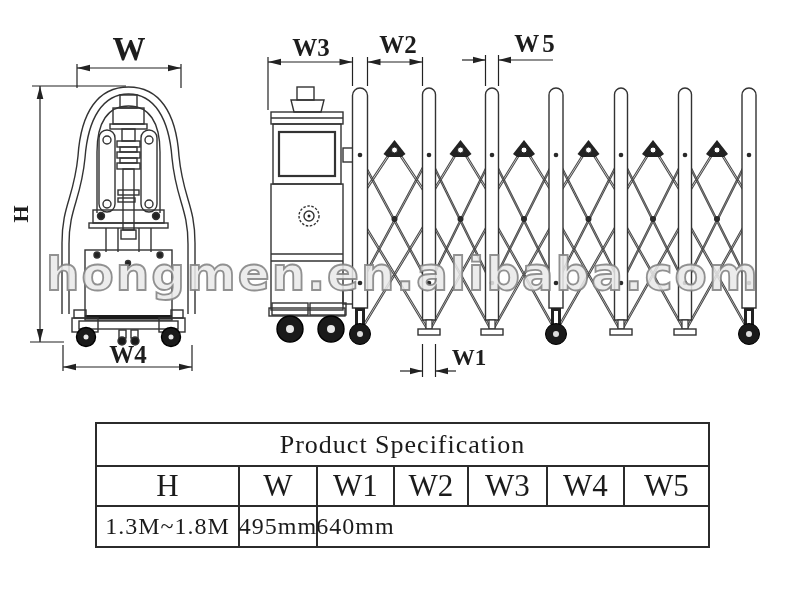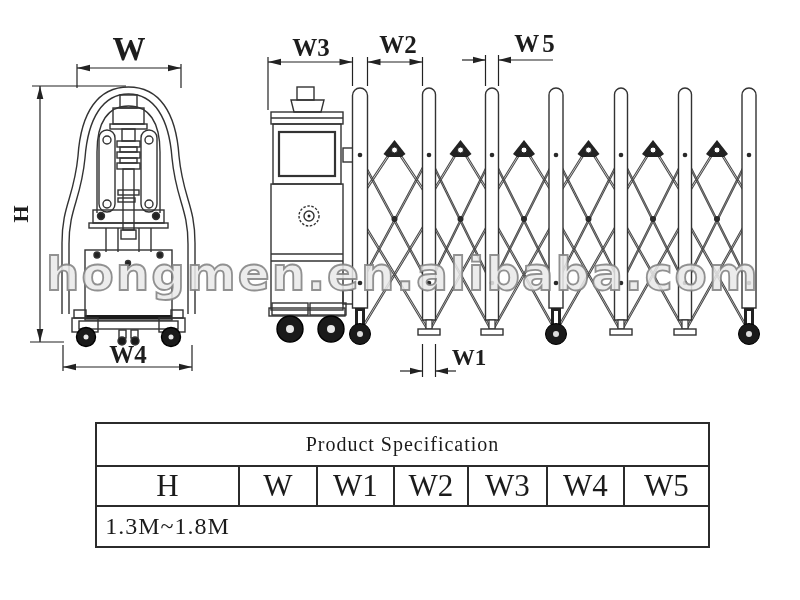--- a/index.html
+++ b/index.html
@@ -6,21 +6,21 @@
   body{width:800px;height:600px;position:relative;background:#ffffff;overflow:hidden;
        font-family:"Liberation Serif",serif;}
   #drawing{position:absolute;left:0;top:0;}
   .dim-label{font-family:"Liberation Serif",serif;font-weight:bold;fill:#1d1d1d;}
   #watermark{position:absolute;left:46px;top:246px;width:760px;white-space:nowrap;
      font-family:"DejaVu Sans",sans-serif;font-weight:bold;font-size:47px;letter-spacing:2px;
      color:rgba(255,255,255,0.72);-webkit-text-stroke:1.8px rgba(128,128,128,0.85);
      text-shadow:0 0 1px rgba(120,120,120,0.5);z-index:5;pointer-events:none;}
   #spec-table{position:absolute;left:95px;top:422px;width:611px;z-index:6;
      background:transparent;border:2px solid #2b2b2b;color:#1b1b1b;}
-  .t-title{height:41px;line-height:41px;text-align:center;font-size:20px;letter-spacing:1px;
+  .t-title{height:41px;line-height:41px;text-align:center;font-size:26px;letter-spacing:1px;
      border-bottom:2px solid #2b2b2b;}
   .t-row{display:grid;grid-template-columns:141px 78px 77px 74px 79px 77px auto;}
   .t-row div{border-left:2px solid #2b2b2b;display:flex;align-items:center;justify-content:center;}
   .t-row div:first-child{border-left:none;}
   .t-head div{height:38px;font-size:31px;border-bottom:2px solid #2b2b2b;}
   .t-vals div{height:39px;font-size:24px;letter-spacing:1px;}
 </style>
 </head>
 <body>
 
@@ -245,14 +245,16 @@
     <div>H</div>
     <div>W</div>
     <div>W1</div>
     <div>W2</div>
     <div>W3</div>
     <div>W4</div>
     <div>W5</div>
   </div>
   <div class="t-row t-vals">
     <div>1.3M~1.8M</div>
+    <div>495mm</div>
+    <div>640mm</div>
   </div>
 </div>
 
 </body></html>

